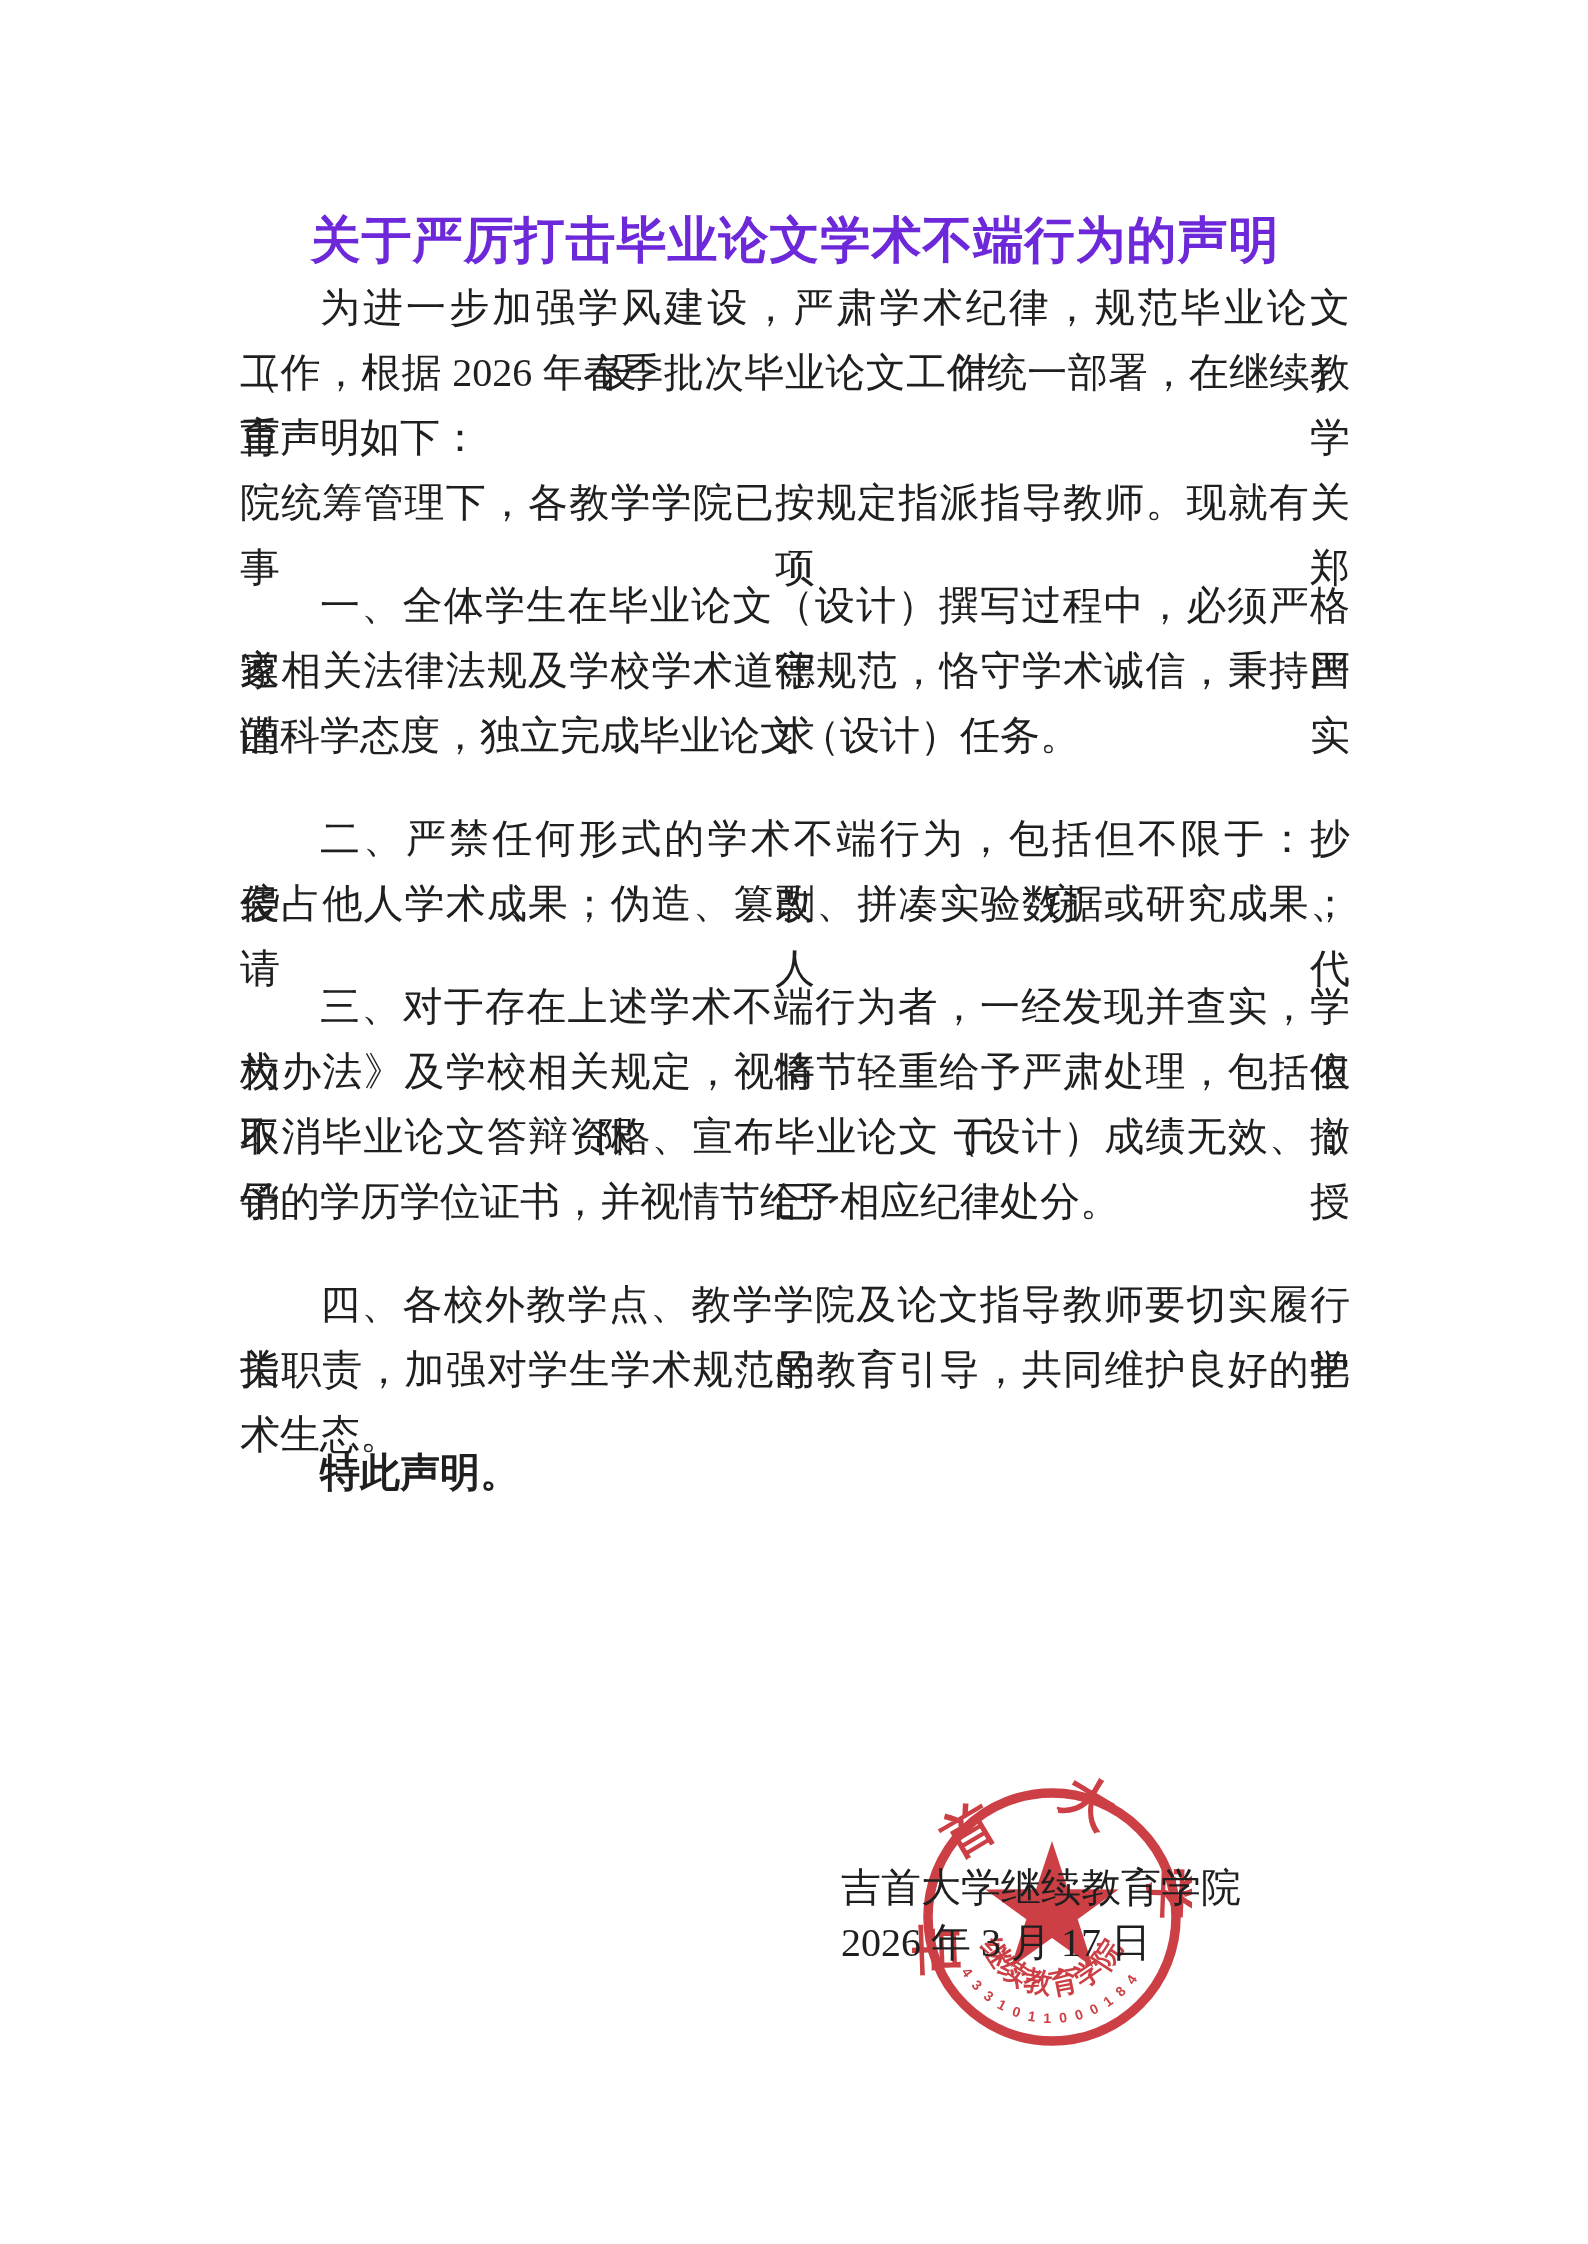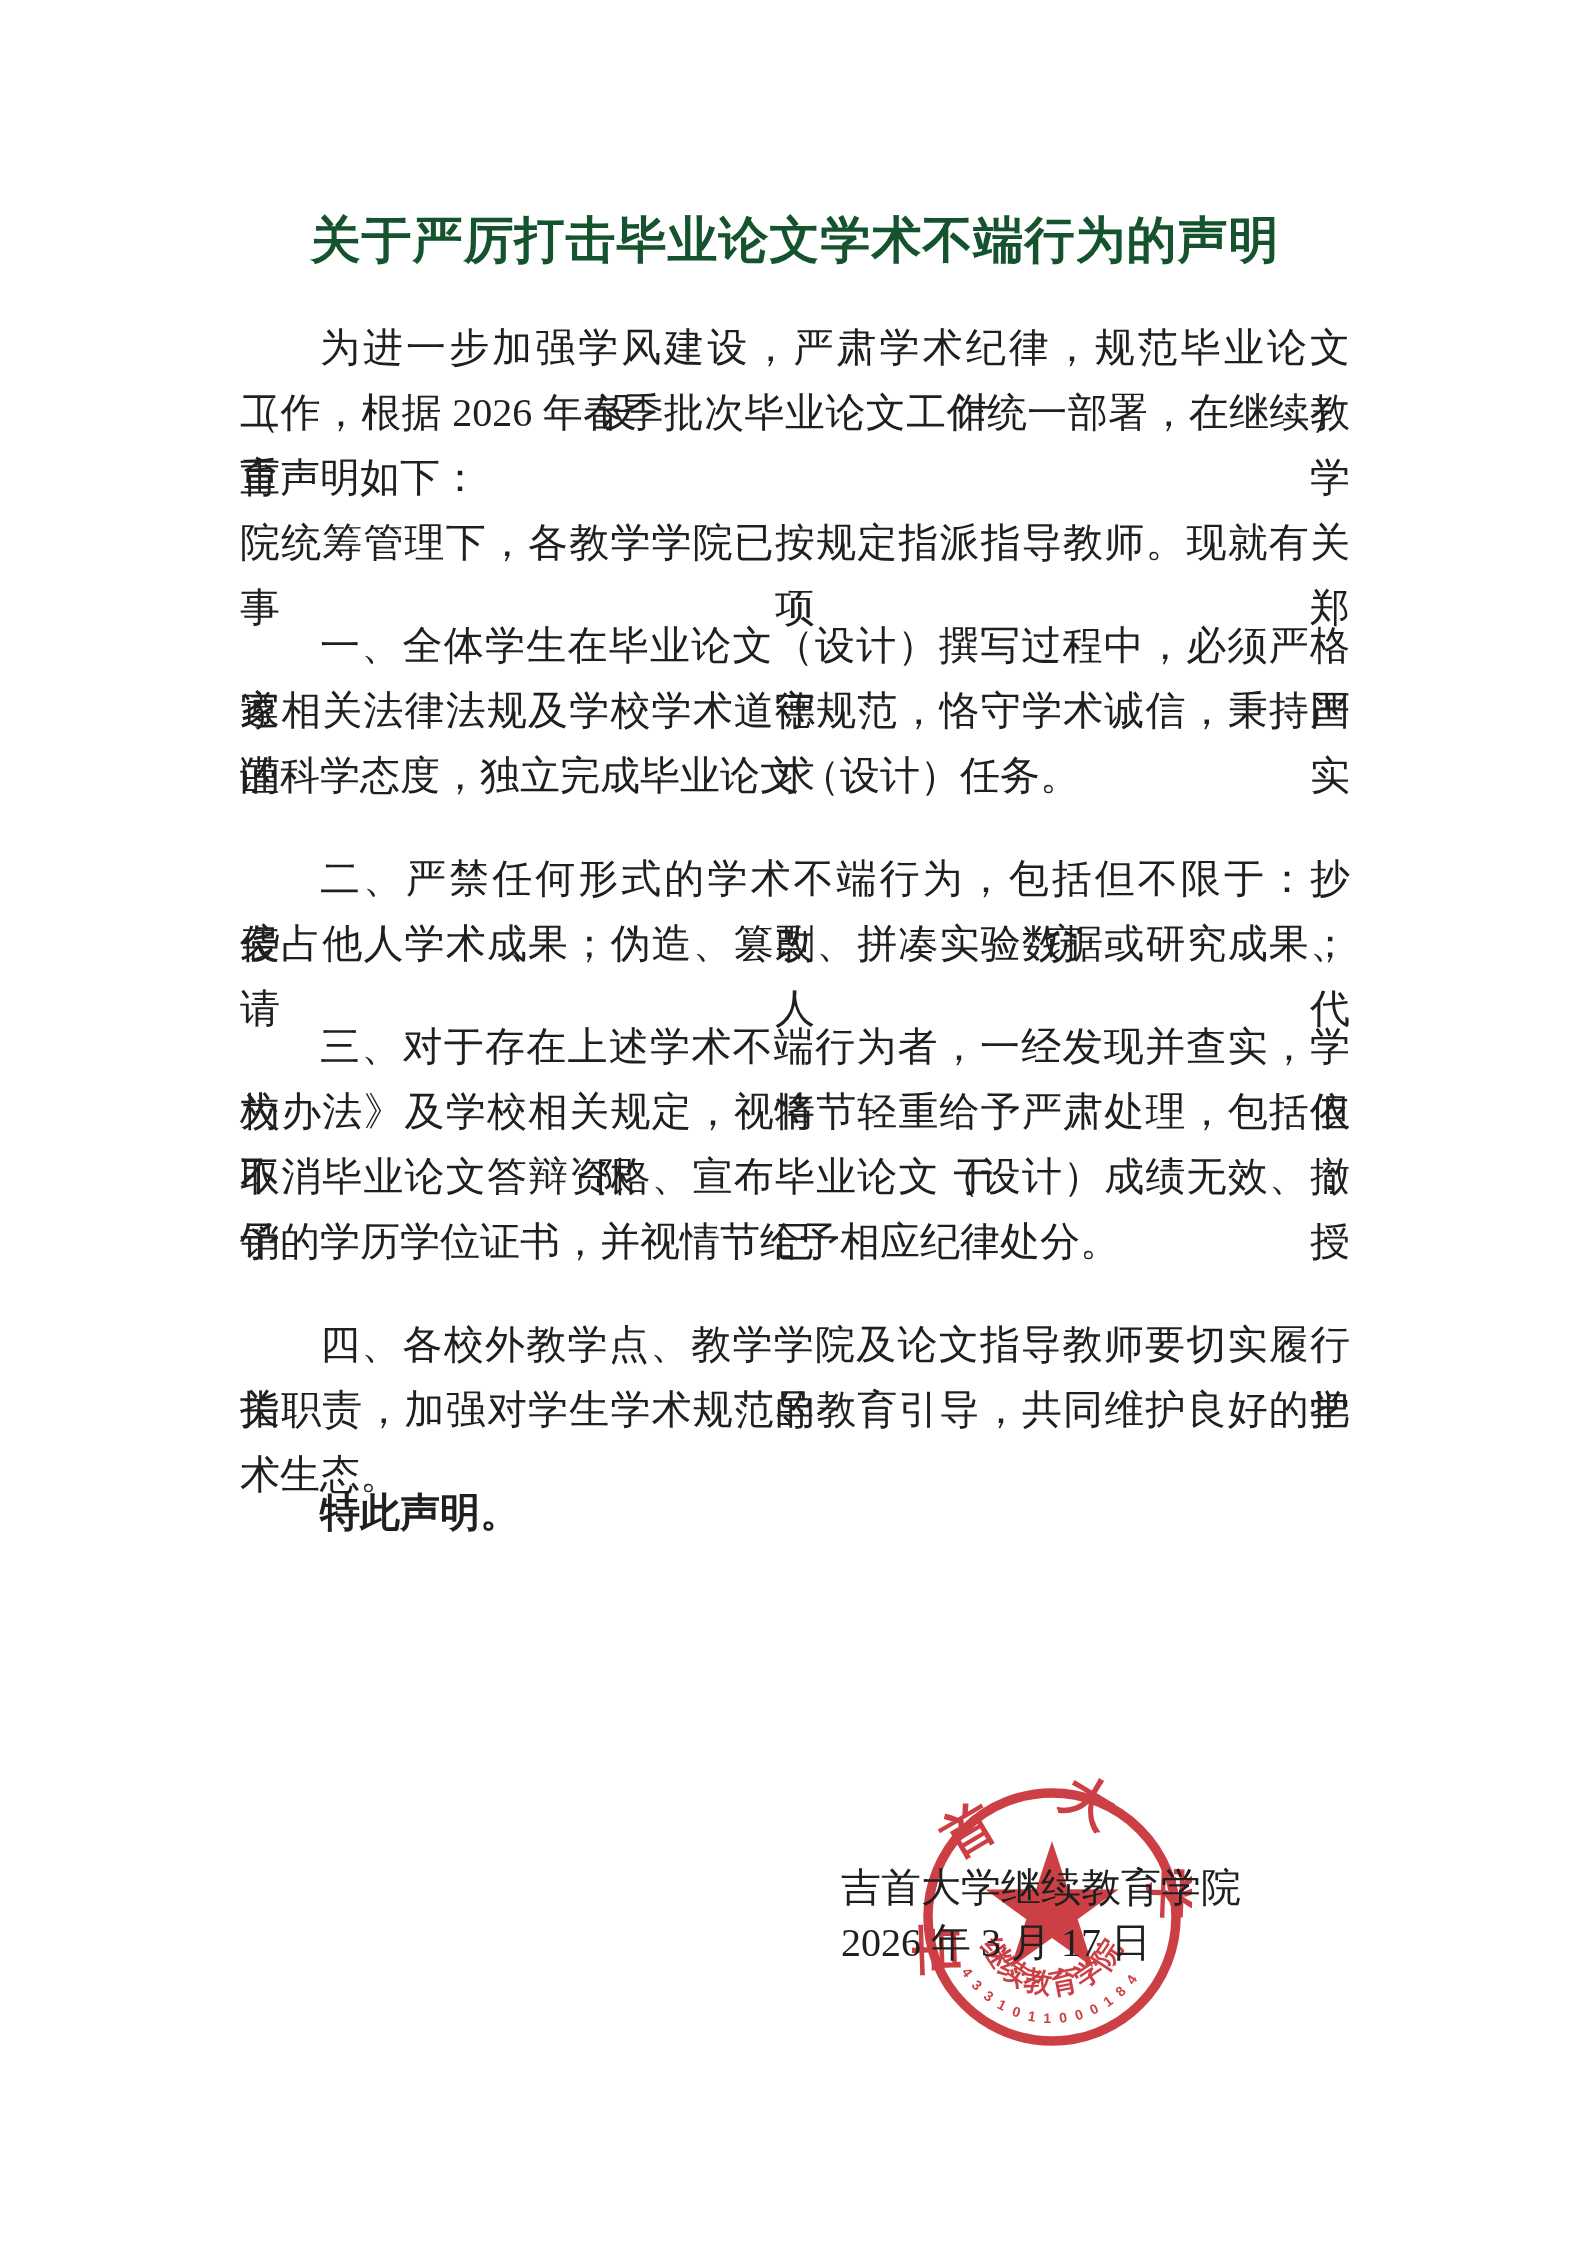--- a/index.html
+++ b/index.html
@@ -19,22 +19,21 @@
   .content {
     position: absolute;
     left: 240px; top: 205px;
     width: 1110px;
   }
   .doc-title {
     height: 70px; line-height: 70px;
     text-align: center;
     font-size: 50px;
     font-weight: 900;
-    color: #14532d;
-    margin-bottom: 40px;
+    color: #6d28d9;
     letter-spacing: 1px;
   }
   .para { margin-bottom: 38px; }
   .para:last-child { margin-bottom: 0; font-weight: bold; }
   .line {
     height: 65px; line-height: 65px;
     font-size: 40px;
     text-align: justify;
     text-align-last: justify;
   }

